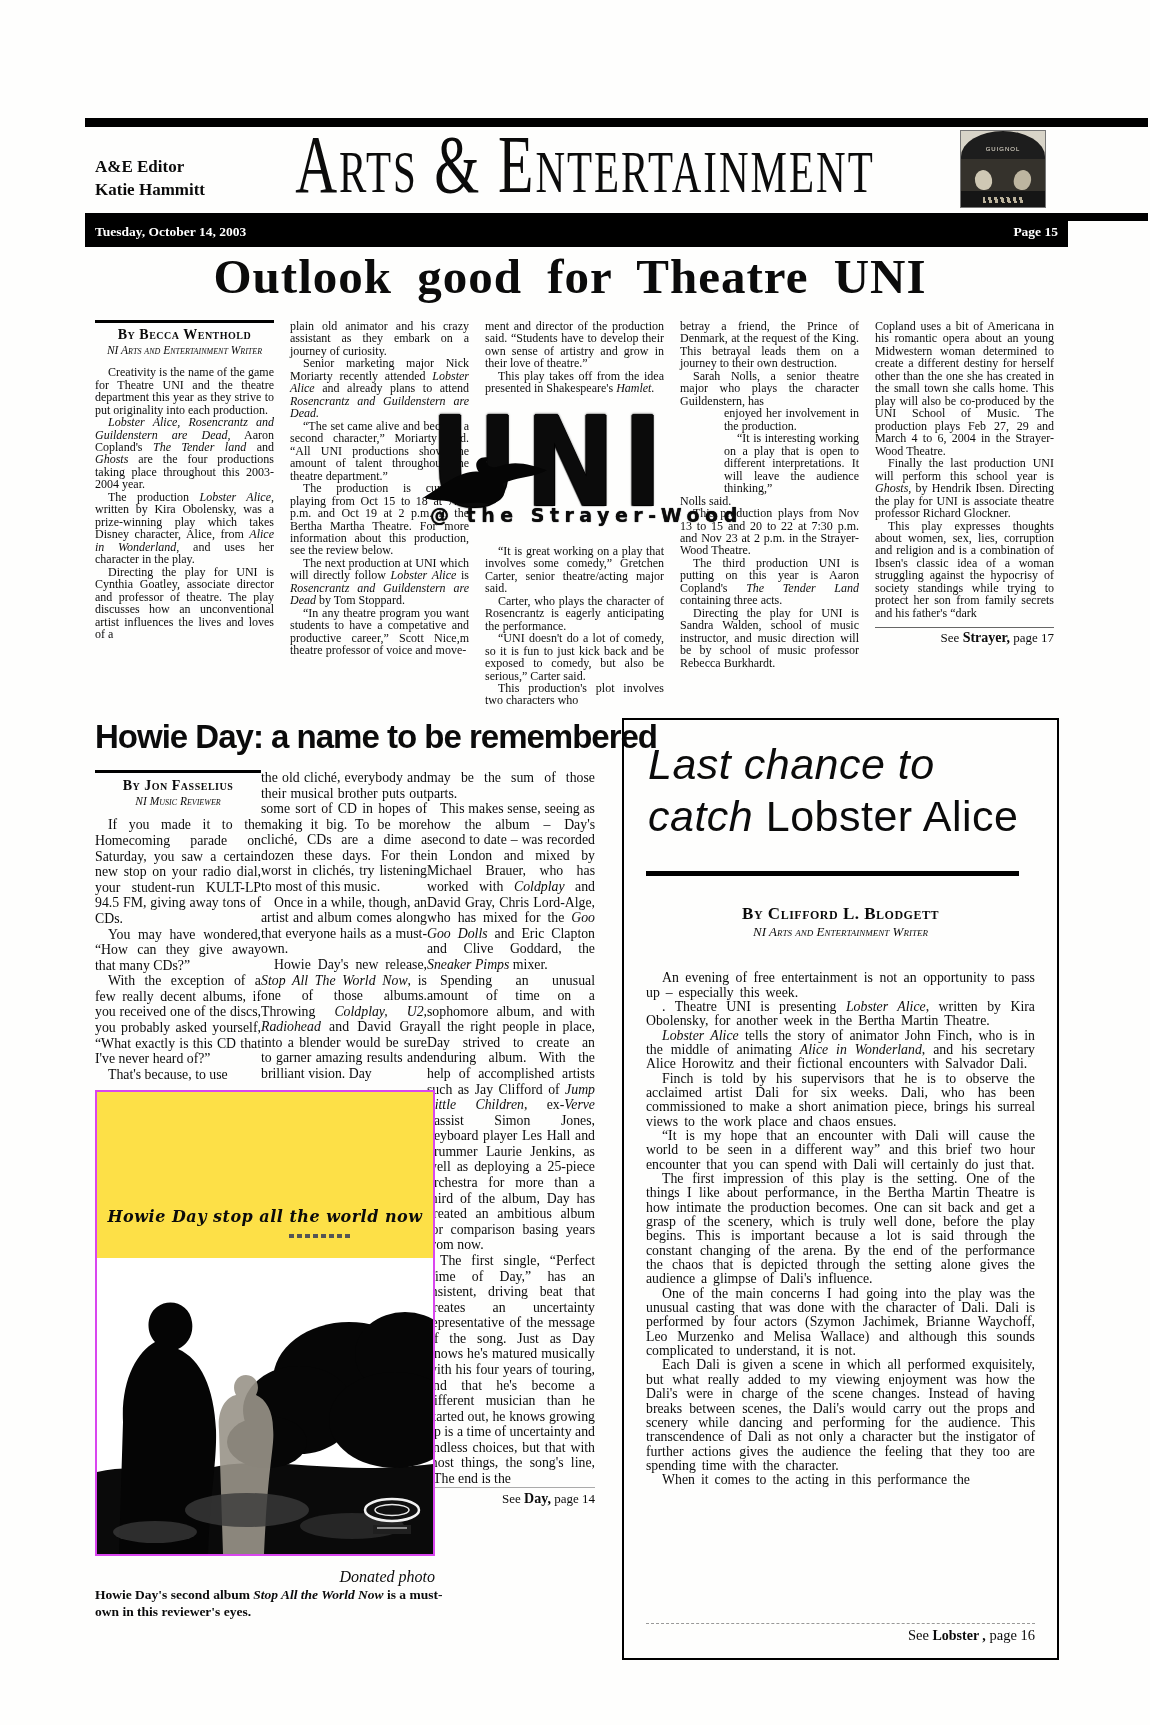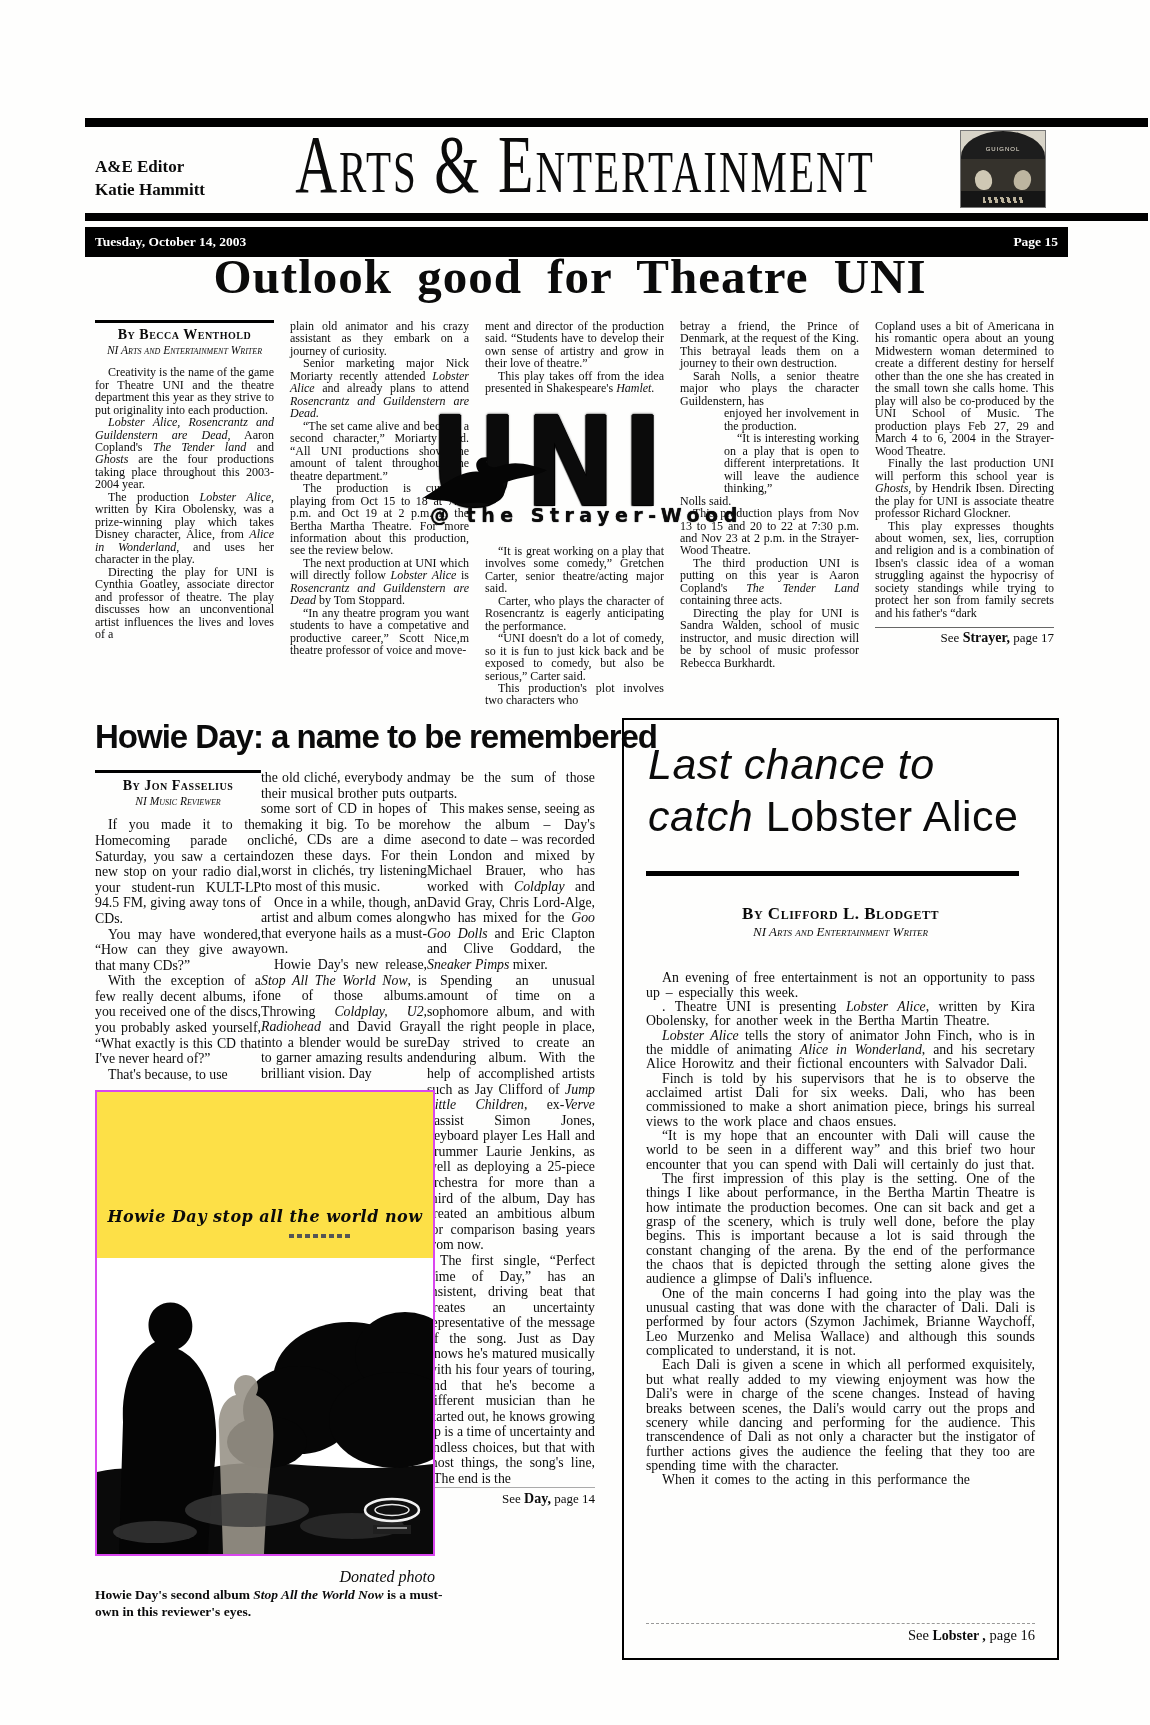--- a/index.html
+++ b/index.html
@@ -22,21 +22,21 @@
   .guignol { position: absolute; right: 102px; top: 0px; width: 86px; height: 78px; border: 1px solid #777; background: #d8d4c8; overflow: hidden; }
   .g-arch { height: 28px; background: #1d1d1d; border-radius: 55% 55% 0 0 / 100% 100% 0 0; color: #efe9da; font-family: "Liberation Sans", sans-serif; font-size: 6px; text-align: center; padding-top: 15px; letter-spacing: 1px; }
   .g-stage { position: relative; height: 32px; background: #35322c; }
   .g-fig { position: absolute; bottom: 1px; width: 17px; height: 20px; background: #cfc8b4; border-radius: 50% 50% 45% 45%; }
   .g-fig.f1 { left: 14px; transform: rotate(-10deg); }
   .g-fig.f2 { right: 14px; transform: rotate(14deg); background: #bdb5a0; }
   .g-base { height: 18px; background: #151515; position: relative; }
   .g-scribble { position: absolute; left: 22px; top: 6px; width: 42px; height: 6px; background: repeating-linear-gradient(75deg, #b9b09a 0 3px, transparent 3px 6px); }
   .rule-mid { position: absolute; left: 85px; top: 213px; width: 1063px; height: 8px; background: #000; }
   .datebar {
-    position: absolute; left: 85px; top: 227px; width: 983px; height: 24px; background: #000;
+    position: absolute; left: 85px; top: 217px; width: 983px; height: 24px; background: #000;
     color: #fff; display: flex; justify-content: space-between; align-items: center;
     padding: 15px 10px; font-size: 13.5px; font-weight: bold;
   }
   
   .headline1 {
     position: absolute; left: 90px; top: 248px; width: 960px; margin: 0; text-align: center;
     font-size: 49px; font-weight: bold; letter-spacing: 1px; word-spacing: 12px;
   }
   
   .article1 { position: absolute; left: 95px; top: 320px; width: 962px; display: flex; gap: 16px; font-size: 12px; line-height: 1.04; }

